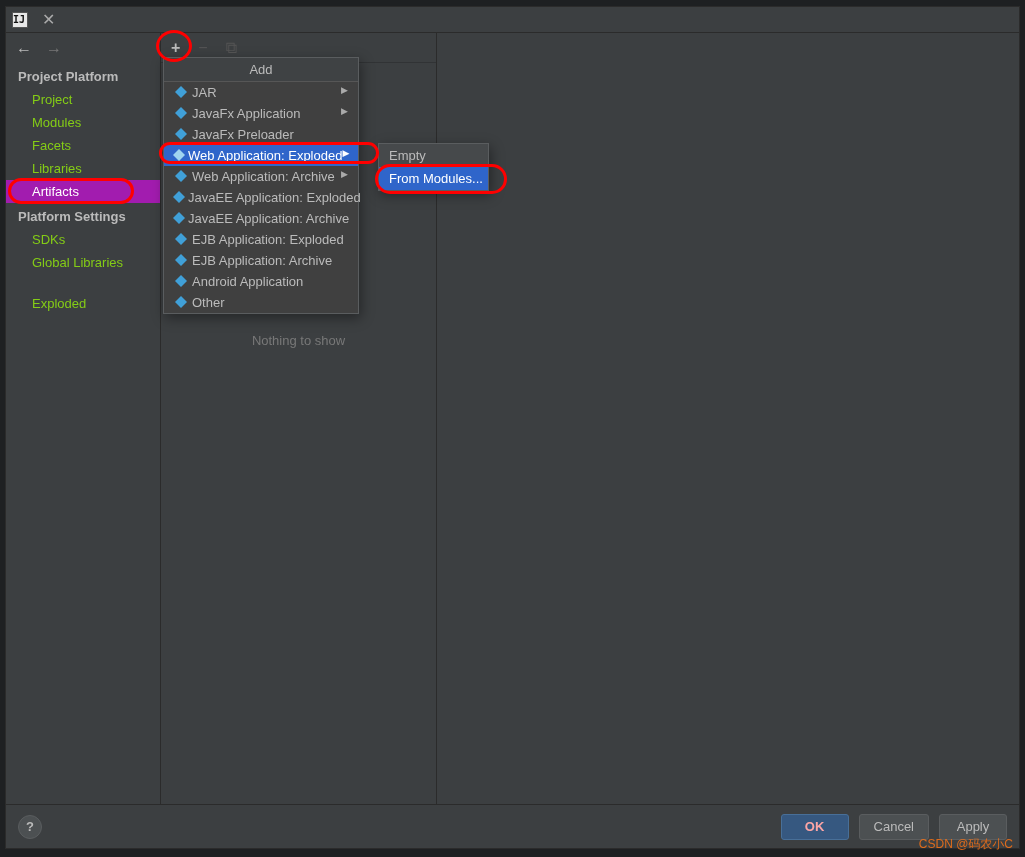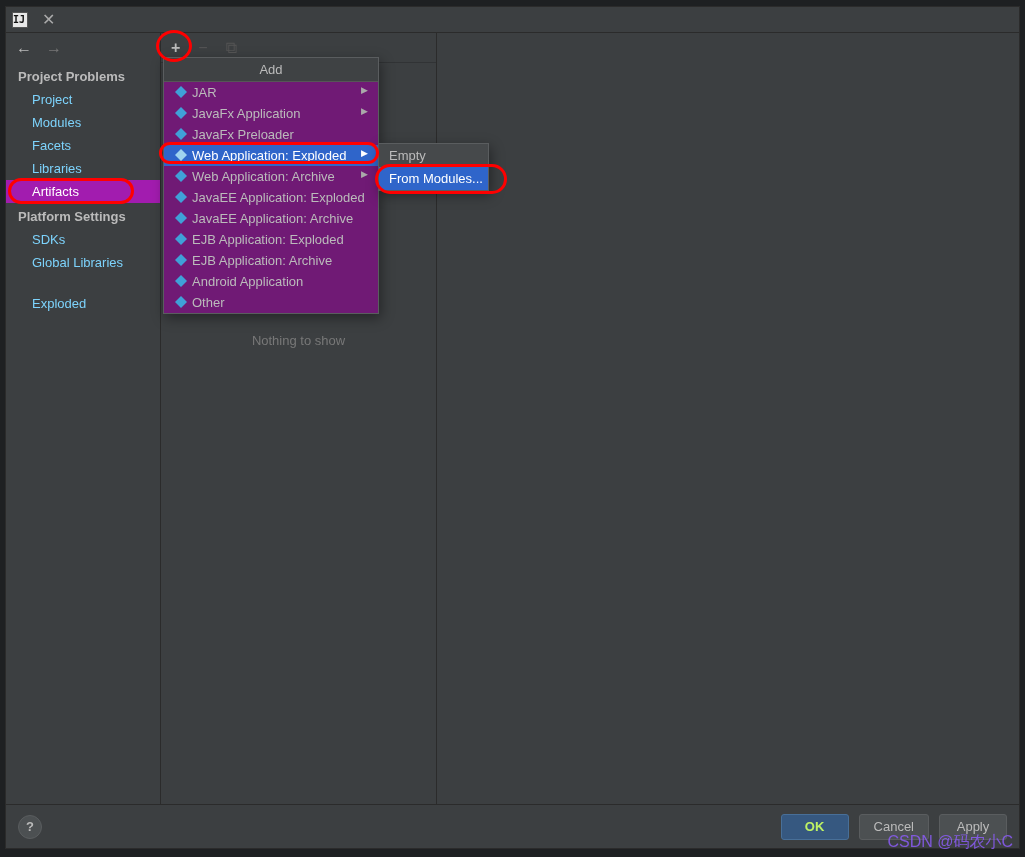--- a/index.html
+++ b/index.html
@@ -14,60 +14,60 @@
   .title-bar .close { color: #aaa; font-size: 16px; padding: 0 6px; cursor: pointer; }
   
   .body { flex: 1; display: flex; overflow: hidden; }
   
   .sidebar { width: 155px; background: #3c3f41; border-right: 1px solid #2b2b2b; display:flex; flex-direction:column; }
   .sb-toolbar { height: 30px; display:flex; align-items:center; padding: 0 10px; }
   .nav-arrow { color:#777; font-size:16px; margin-right:14px; }
   .nav-arrow.enabled { color:#bbbbbb; }
   .sb-list { flex:1; }
   .sb-heading { color:#bbbbbb; font-weight:bold; padding: 6px 12px 4px 12px; }
-  .sb-item { color:#7dd3fc; padding: 4px 12px 4px 26px; cursor:pointer; }
+  .sb-item { color:#84cc16; padding: 4px 12px 4px 26px; cursor:pointer; }
   .sb-item.selected { background:#a21caf; color:#ffffff; }
   
   .main { flex:1; display:flex; position:relative; }
   .list-panel { width: 276px; background:#3c3f41; border-right:1px solid #2b2b2b; display:flex; flex-direction:column; }
   .lp-toolbar { height:30px; display:flex; align-items:center; padding:0 10px; border-bottom:1px solid #313335; gap:18px;}
   .tb-icon { color:#999; font-size:16px; line-height:1; cursor:pointer; }
   .tb-icon.plus { color:#bbbbbb; font-weight:bold; }
   .tb-icon.disabled { color:#555; }
   .lp-body { flex:1; display:flex; align-items:flex-start; justify-content:center; padding-top:270px; }
   .empty-text { color:#787878; }
   
   .detail-panel { flex:1; background:#3c3f41; }
   
   
-  .popup1 { position:absolute; left:163px; top:57px; width:216px; background:#701a75; border:1px solid #5a5d5f; box-shadow: 2px 4px 12px rgba(0,0,0,0.4); z-index:10; }
+  .popup1 { position:absolute; left:163px; top:57px; width:196px; background:#404040; border:1px solid #5a5d5f; box-shadow: 2px 4px 12px rgba(0,0,0,0.4); z-index:10; }
   .popup1 .p-title { text-align:center; color:#bbbbbb; padding:4px 0; border-bottom:1px solid #565656; background:#3f4244;}
   .popup1 .p-item { display:flex; align-items:flex-start; padding:3px 10px 3px 8px; color:#bbbbbb; cursor:pointer; }
   .popup1 .p-item.selected { background:#2f65ca; color:#ffffff; }
   .popup1 .p-item .p-icon { width:18px; display:inline-flex; align-items:center; justify-content:center; margin-right:2px;}
   .popup1 .p-item .p-label { flex:1; white-space:nowrap; }
   .popup1 .p-item .p-arrow { color:#aaaaaa; font-size:9px; }
   .popup1 .p-item.selected .p-arrow { color:#ffffff; }
   
   
   .popup2 { position:absolute; left:378px; top:143px; width:111px; background:#46494b; border:1px solid #5a5d5f; box-shadow: 2px 4px 12px rgba(0,0,0,0.4); z-index:11; }
   .popup2 .p2-item { padding:4px 10px; color:#bbbbbb; cursor:pointer; white-space:nowrap;}
   .popup2 .p2-item.selected { background:#2f65ca; color:#ffffff; }
   
   .footer { height:44px; border-top:1px solid #2b2b2b; display:flex; align-items:center; padding:0 12px; background:#3c3f41;}
   .help-btn { width:24px; height:24px; border-radius:12px; background:#4c5052; color:#bbbbbb; display:flex; align-items:center; justify-content:center; font-weight:bold; cursor:pointer; border:1px solid #5a5d5f;}
   .footer-spacer { flex:1; }
   .btn { min-width:68px; height:26px; margin-left:10px; border:1px solid #5a5d5f; background:#4c5052; color:#bbbbbb; border-radius:3px; display:flex; align-items:center; justify-content:center; cursor:pointer; padding:0 14px;}
-  .btn.primary { background:#365880; border-color:#486f98; color:#bef264; font-weight:bold;}
+  .btn.primary { background:#365880; border-color:#486f98; color:#fca5a5; font-weight:bold;}
   
   
   .anno { position:absolute; border:3px solid #ff0000; border-radius:50%; pointer-events:none; z-index:50; }
   .anno-ell { position:absolute; border:3px solid #ff0000; border-radius:50%/100%; border-radius:18px; pointer-events:none; z-index:50; }
   
-  .watermark { position:absolute; right:12px; bottom:4px; color:#8b5cf6; font-size:16px; z-index:60; opacity:0.85;}
+  .watermark { position:absolute; right:12px; bottom:4px; color:#f97316; font-size:12px; z-index:60; opacity:0.85;}
   
   svg.diamond { width:14px; height:14px; }
 </style>
 </head>
 <body>
 
 <div class="dialog">
 
   <div class="title-bar">
     <div class="app-icon">
@@ -77,21 +77,21 @@
   </div>
 
   <div class="body">
 
     <div class="sidebar">
       <div class="sb-toolbar">
         <span class="nav-arrow enabled">←</span>
         <span class="nav-arrow">→</span>
       </div>
       <div class="sb-list">
-        <div class="sb-heading">Project Problems</div>
+        <div class="sb-heading">Project Platform</div>
         <div class="sb-item">Project</div>
         <div class="sb-item">Modules</div>
         <div class="sb-item">Facets</div>
         <div class="sb-item">Libraries</div>
         <div class="sb-item selected">Artifacts</div>
         <div class="sb-heading">Platform Settings</div>
         <div class="sb-item">SDKs</div>
         <div class="sb-item">Global Libraries</div>
         <div style="height:18px"></div>
         <div class="sb-item">Exploded</div>

